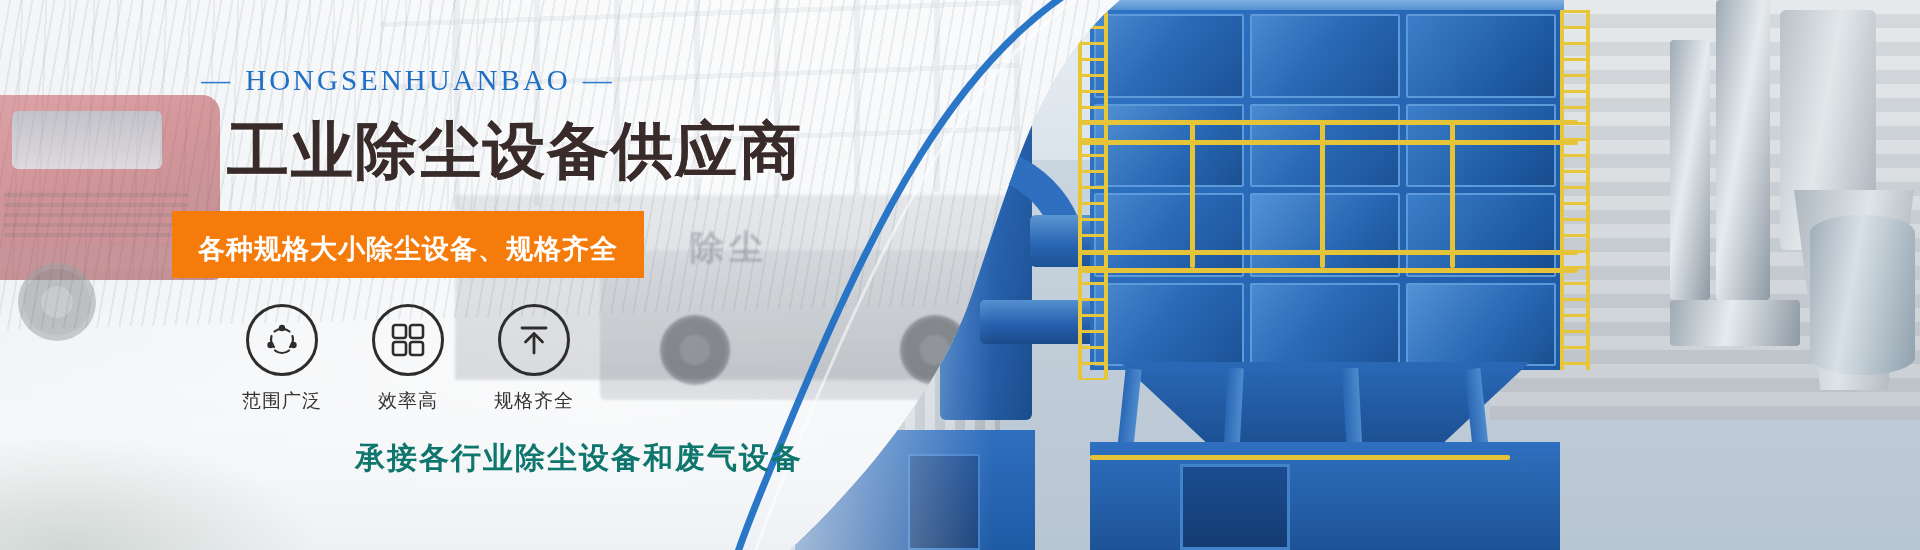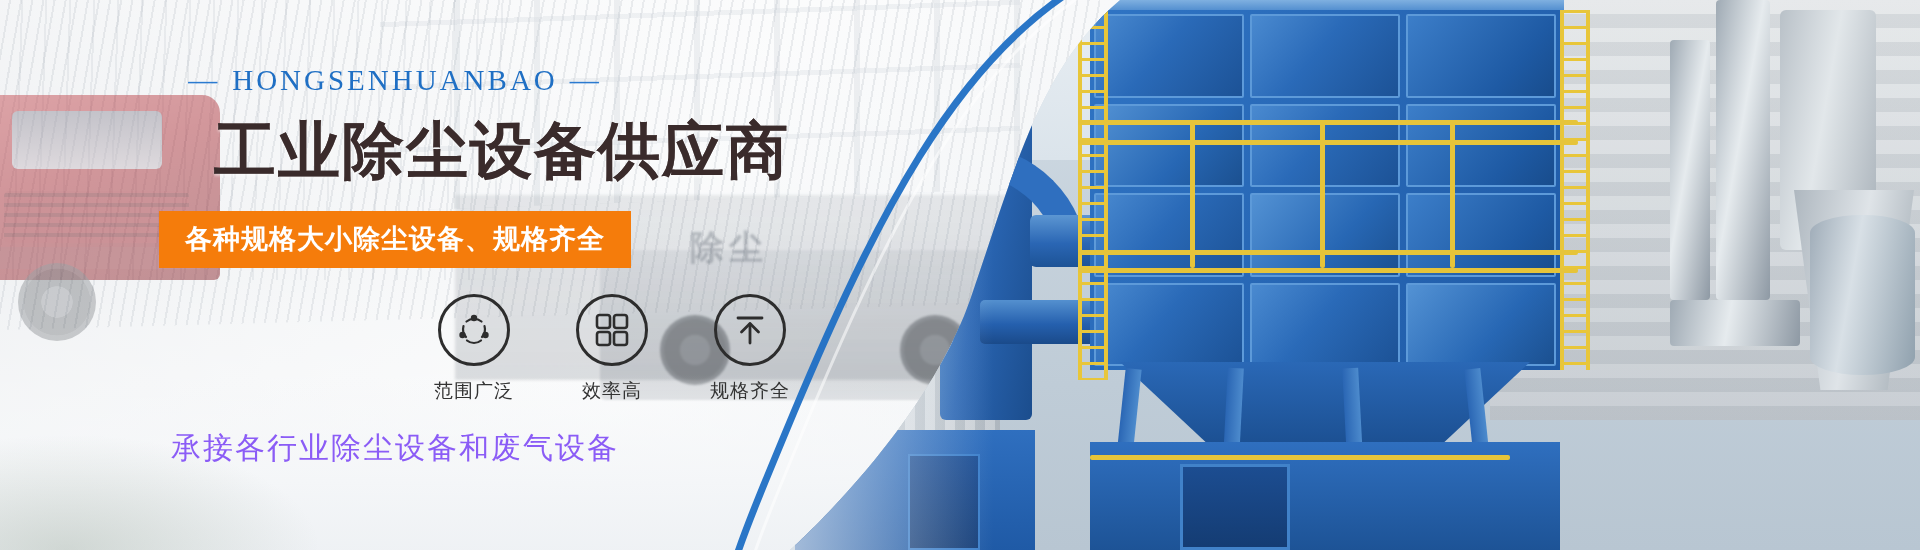--- a/index.html
+++ b/index.html
@@ -268,21 +268,21 @@
   }
 
   
   .arc {
     position:absolute; left:724px; top:-8px; width:360px; height:566px;
     pointer-events:none;
   }
 
   
   .content {
-    position:absolute; left:0; top:0; width:790px; height:526px;
+    position:absolute; left:13px; top:0; width:790px; height:526px;
     text-align:center;
   }
   .eyebrow {
     margin-top:64px;
     font-family:"Liberation Serif", serif;
     font-size:29px;
     letter-spacing:3px;
     color:#1f6fc4;
     white-space:nowrap;
   }
@@ -301,52 +301,53 @@
     text-align:right;
   }
 
   .ribbon-wrap { margin-top:18px; display:flex; justify-content:center; }
   .ribbon {
     background:#f57c0b;
     color:#ffffff;
     font-size:27px;
     font-weight:600;
     letter-spacing:1px;
-    padding:10px 26px 11px;
+    padding:20px 26px 11px;
     white-space:nowrap;
   }
 
   .features {
     margin-top:26px;
     display:flex;
-    justify-content:flex-end;
-    gap:58px;
+    justify-content:center;
+    gap:46px;
   }
   .feature { width:80px; text-align:center; }
   .circ {
     width:72px; height:72px; margin:0 auto;
     border:3px solid #2d2d2d;
     border-radius:50%;
     display:flex; align-items:center; justify-content:center;
   }
   .feature-label {
     margin-top:12px;
     font-size:19px;
     color:#333333;
     letter-spacing:1px;
     white-space:nowrap;
   }
 
   .tagline {
     margin-top:24px;
     font-size:30px;
-    font-weight:400;
+    font-weight:700;
     letter-spacing:2px;
-    color:#8b5cf6;
+    color:#0f766e;
     white-space:nowrap;
+    text-align:right;
   }
 </style>
 </head>
 <body>
 
 <div class="banner">
 
   <div class="bg-left">
     <div class="wall"></div>
     <div class="wall2"></div>

